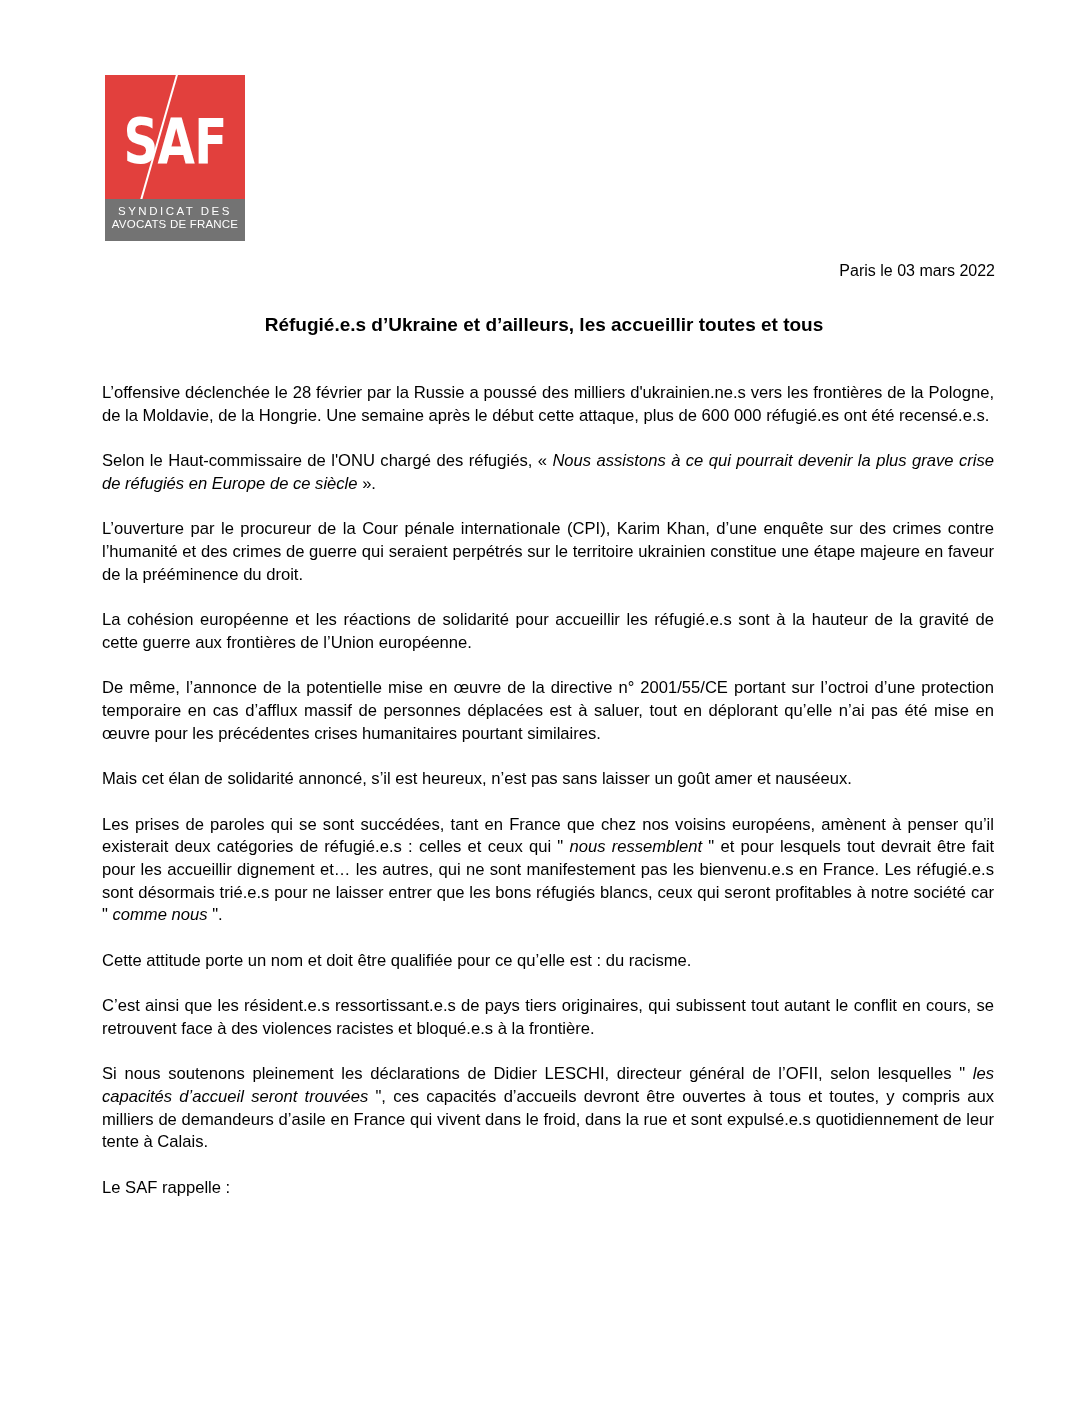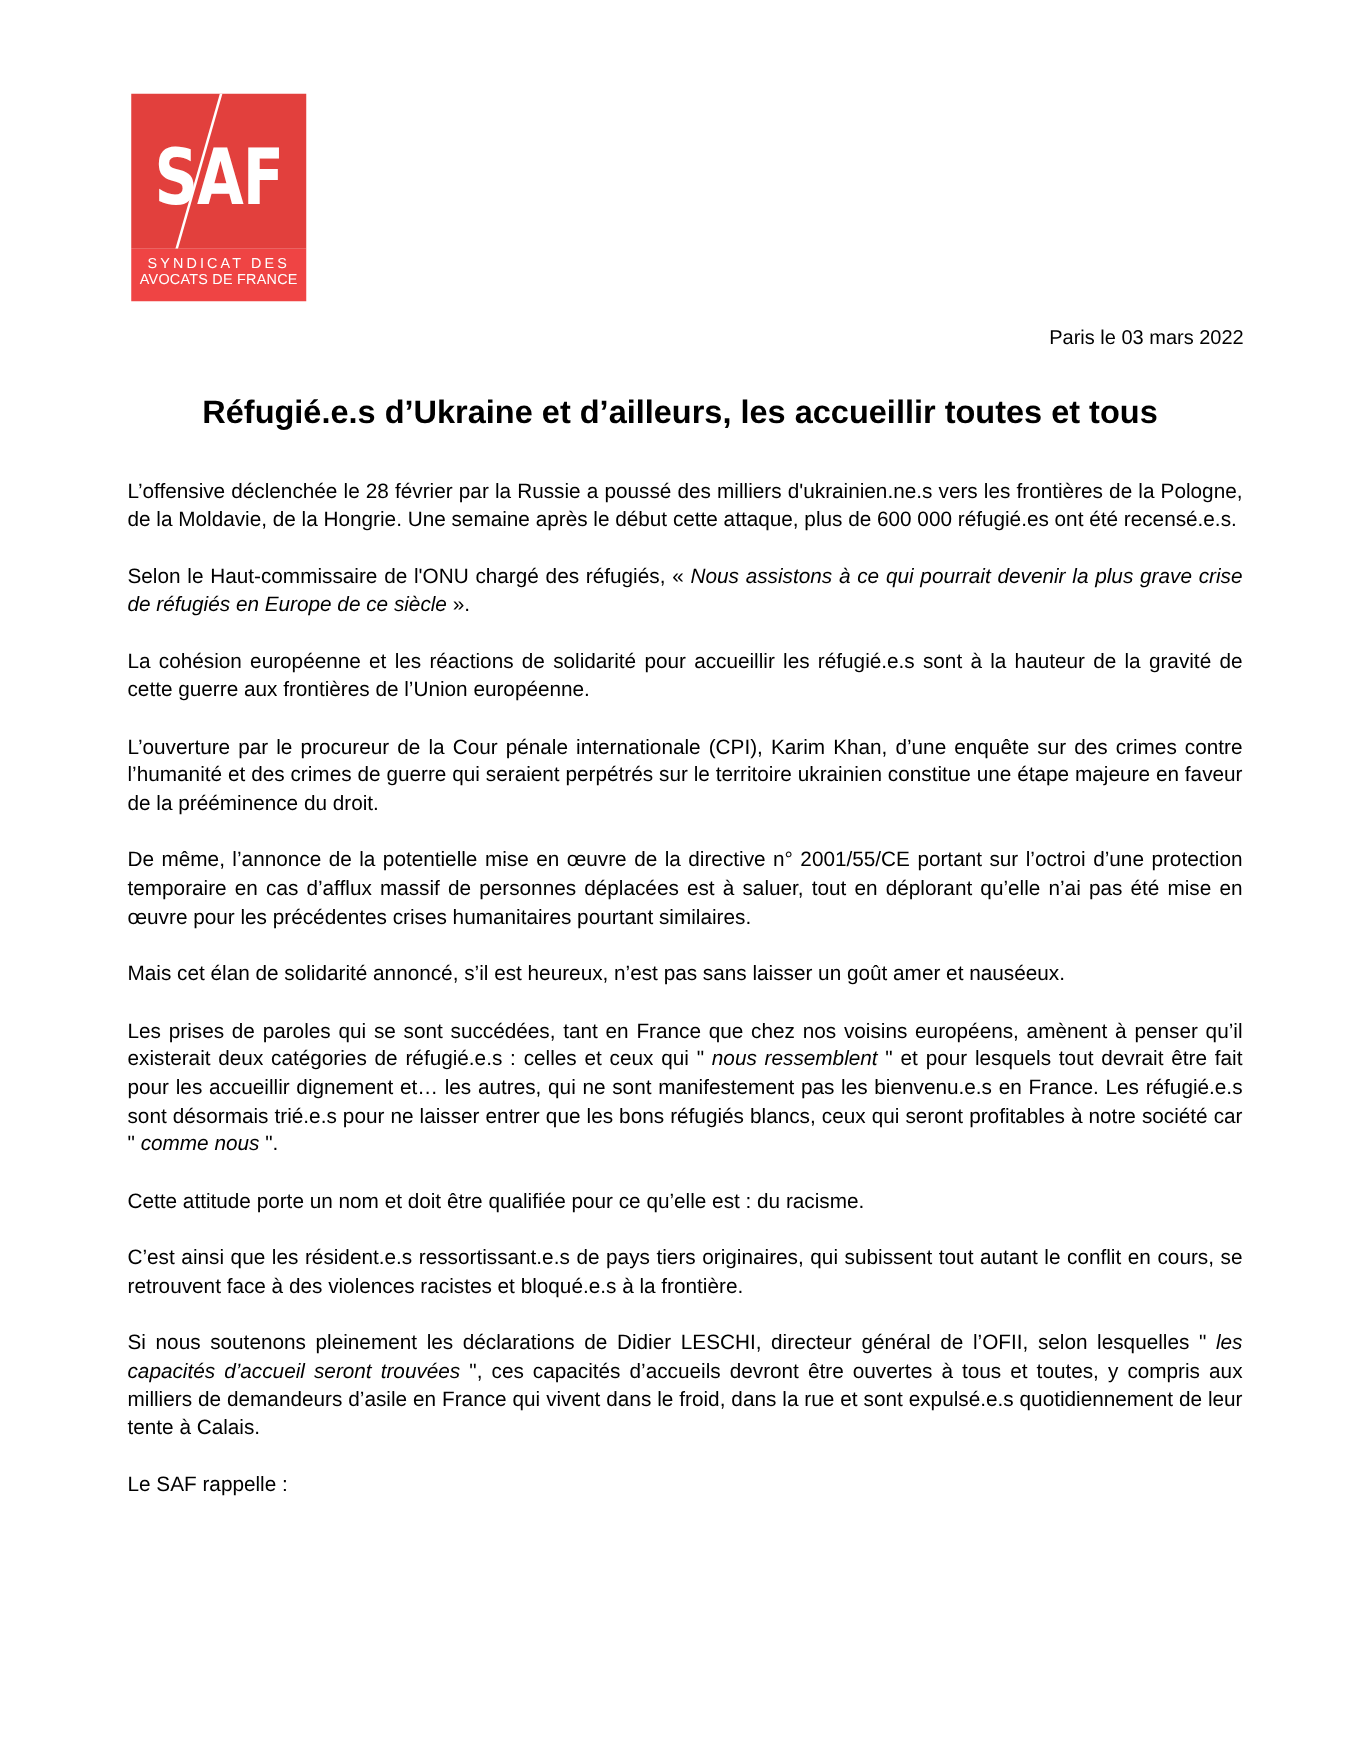--- a/index.html
+++ b/index.html
@@ -3,25 +3,25 @@
 <meta charset="utf-8">
 <style>
   html, body { margin:0; padding:0; background:#fff; }
   body { width:1088px; height:1408px; position:relative; overflow:hidden;
          font-family:"Liberation Sans", sans-serif; color:#000; }
   .logo { position:absolute; left:105px; top:75px; width:140px; height:144px; }
   .logo .red { position:absolute; left:0; top:0; width:140px; height:124px; background:#e2403d; overflow:hidden; }
   .logo .red .slash { position:absolute; left:72px; top:-4px; width:2px; height:135px; background:#fff; transform:rotate(16deg); transform-origin:top left; }
   .logo .red .saf { position:absolute; left:0; right:0; top:30px; text-align:center; color:#fff; font-weight:bold;
                     font-size:62px; letter-spacing:-1px; font-family:"DejaVu Sans", sans-serif; transform:scaleX(0.78); }
-  .logo .dark { position:absolute; left:0; top:124px; width:140px; height:42px; background:#ef4444; color:#fff; text-align:center; }
+  .logo .dark { position:absolute; left:0; top:124px; width:140px; height:42px; background:#737373; color:#fff; text-align:center; }
   .logo .l1 { font-size:11.5px; letter-spacing:2.5px; margin-top:6px; }
   .logo .l2 { font-size:11.5px; font-weight:normal; letter-spacing:0.2px; margin-top:1px; }
   .date { position:absolute; right:93px; top:262px; font-size:16px;margin-left:16px; }
-  .title { position:absolute; left:0; right:0; top:314px; text-align:center; font-size:26px; font-weight:bold; }
+  .title { position:absolute; left:0; right:0; top:314px; text-align:center; font-size:19px; font-weight:bold; }
   .content { position:absolute; left:102px; width:892px; top:382px; font-size:16.6px; line-height:22.6px; }
   .content p { margin:0 0 23px 0; text-align:justify; }
   .content p.last { text-align-last:left; }
   em { font-style:italic; }
 </style>
 </head>
 <body>
 
 <div class="logo">
   <div class="red">
@@ -33,22 +33,22 @@
     <div class="l2">AVOCATS DE FRANCE</div>
   </div>
 </div>
 
 <div class="date">Paris le 03 mars 2022</div>
 <div class="title">Réfugié.e.s d’Ukraine et d’ailleurs, les accueillir toutes et tous</div>
 
 <div class="content">
   <p>L’offensive déclenchée le 28 février par la Russie a poussé des milliers d'ukrainien.ne.s vers les frontières de la Pologne, de la Moldavie, de la Hongrie. Une semaine après le début cette attaque, plus de 600 000 réfugié.es ont été recensé.e.s.</p>
   <p class="last"><span>Selon le Haut-commissaire de l'ONU chargé des réfugiés, « </span><em>Nous assistons à ce qui pourrait devenir la plus grave crise de réfugiés en Europe de ce siècle</em><span> ».</span></p>
+  <p>L’ouverture par le procureur de la Cour pénale internationale (CPI), Karim Khan, d’une enquête sur des crimes contre l’humanité et des crimes de guerre qui seraient perpétrés sur le territoire ukrainien constitue une étape majeure en faveur de la prééminence du droit.</p>
   <p>La cohésion européenne et les réactions de solidarité pour accueillir les réfugié.e.s sont à la hauteur de la gravité de cette guerre aux frontières de l’Union européenne.</p>
-  <p>L’ouverture par le procureur de la Cour pénale internationale (CPI), Karim Khan, d’une enquête sur des crimes contre l’humanité et des crimes de guerre qui seraient perpétrés sur le territoire ukrainien constitue une étape majeure en faveur de la prééminence du droit.</p>
   <p>De même, l’annonce de la potentielle mise en œuvre de la directive n° 2001/55/CE  portant sur l’octroi d’une protection temporaire en cas d’afflux massif de personnes déplacées est à saluer, tout en déplorant qu’elle n’ai pas été mise en œuvre pour les précédentes crises humanitaires pourtant similaires.</p>
   <p>Mais cet élan de solidarité annoncé, s’il est heureux, n’est pas sans laisser un goût amer et nauséeux.</p>
   <p><span>Les prises de paroles qui se sont succédées, tant en France que chez nos voisins européens, amènent à penser qu’il existerait deux catégories de réfugié.e.s : celles et ceux qui " </span><em>nous ressemblent</em><span> " et pour lesquels tout devrait être fait pour les accueillir dignement et… les autres, qui ne sont manifestement pas les bienvenu.e.s en France. Les réfugié.e.s sont désormais trié.e.s pour ne laisser entrer que les bons réfugiés blancs, ceux qui seront profitables à notre société car " </span><em>comme nous</em><span> ".</span></p>
   <p>Cette attitude porte un nom et doit être qualifiée pour ce qu’elle est : du racisme.</p>
   <p>C’est ainsi que les résident.e.s ressortissant.e.s de pays tiers originaires, qui subissent tout autant le conflit en cours, se retrouvent face à des violences racistes et bloqué.e.s à la frontière.</p>
   <p><span> Si nous soutenons pleinement les déclarations de Didier LESCHI, directeur général de l’OFII, selon lesquelles " </span><em>les capacités d’accueil seront trouvées</em><span> ", ces capacités d’accueils devront être ouvertes à tous et toutes, y compris aux milliers de demandeurs d’asile en France qui vivent dans le froid, dans la rue et sont expulsé.e.s quotidiennement de leur tente à Calais.</span></p>
   <p>Le SAF rappelle :</p>
 </div>
 
 </body></html>

